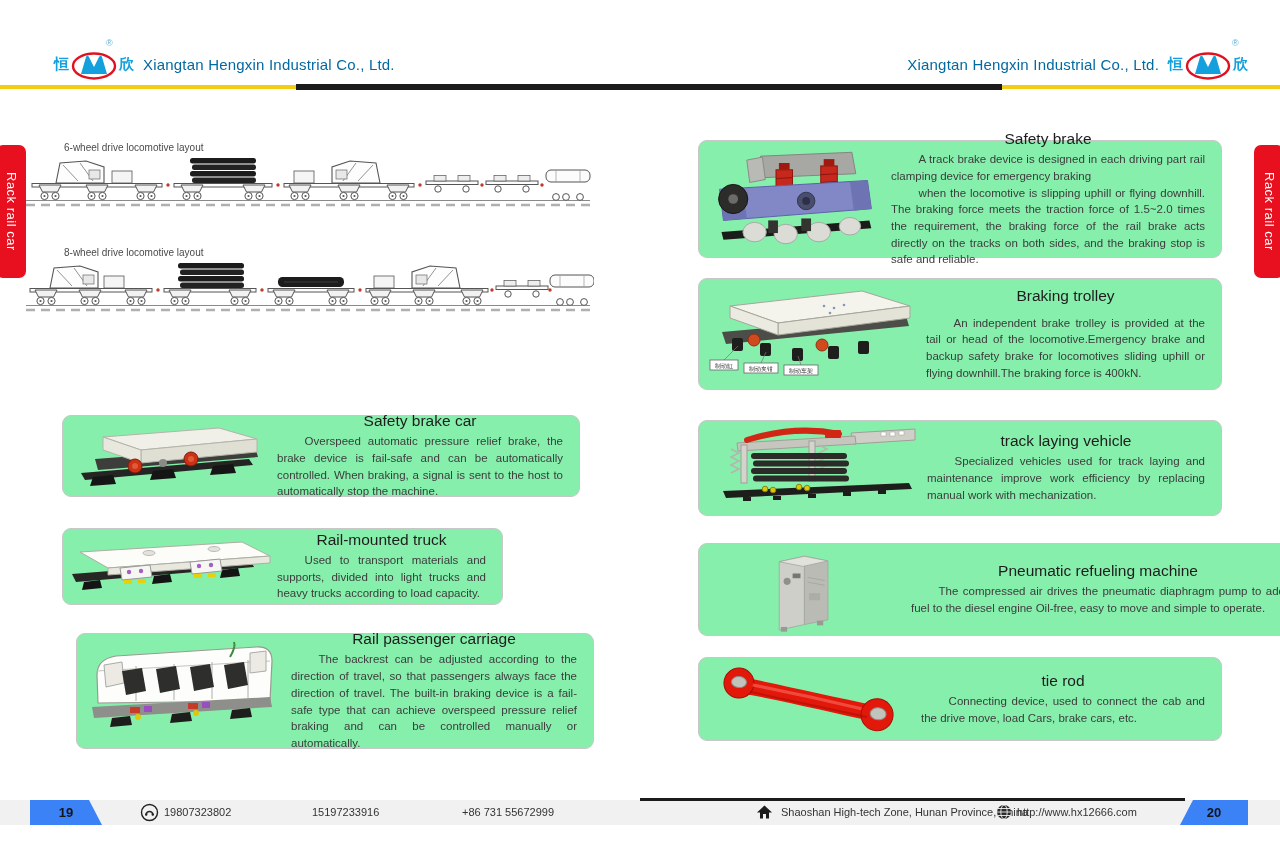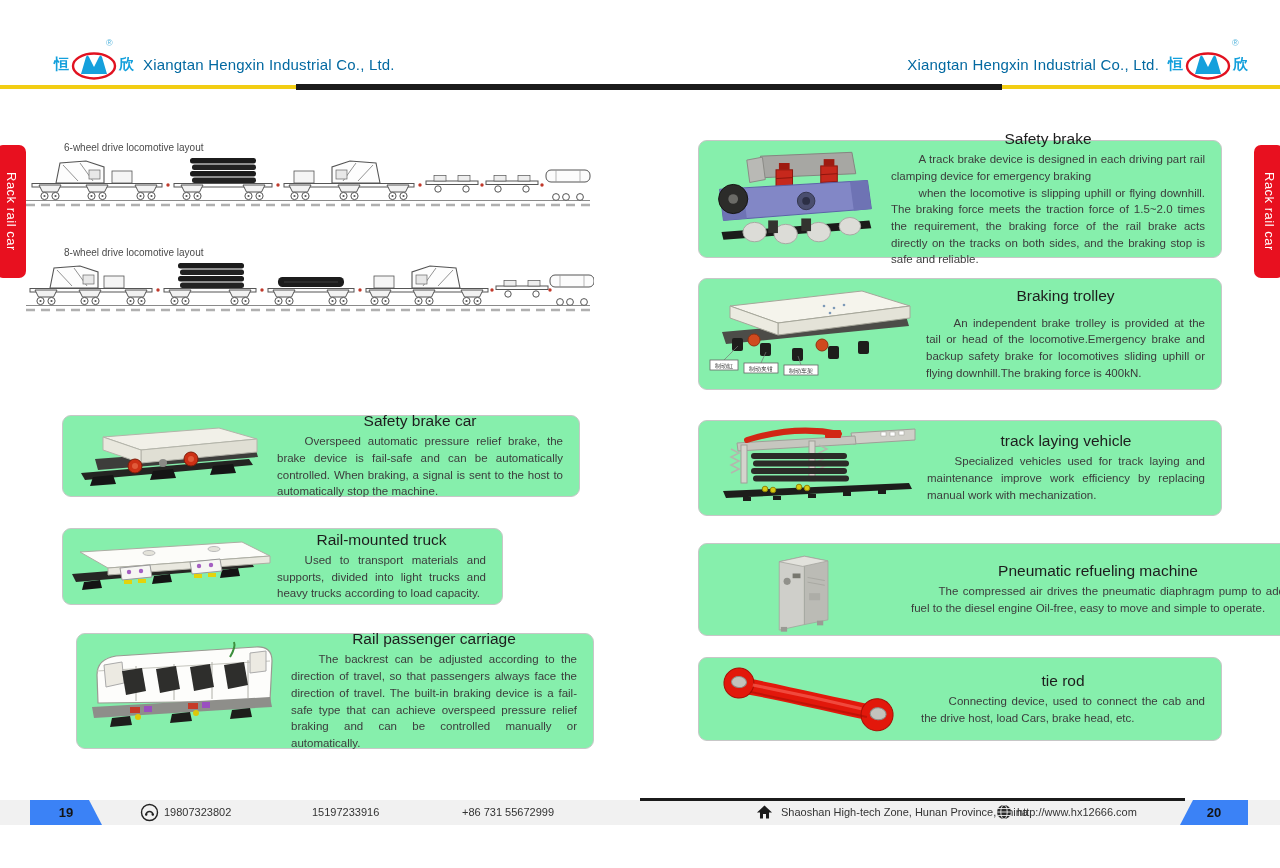--- a/index.html
+++ b/index.html
@@ -416,21 +416,21 @@
           <ellipse cx="26" cy="19" rx="7.5" ry="5.5" fill="#c3c3bd" stroke="#8e8e88"></ellipse>
           <circle cx="166" cy="42" r="16" fill="#e2180b" stroke="#a80f05"></circle>
           <ellipse cx="167" cy="41" rx="8" ry="6" fill="#c3c3bd" stroke="#8e8e88"></ellipse>
           <path d="M40,21 C80,26 120,32 150,37" stroke="#f4564a" stroke-width="3" fill="none" opacity=".8"></path>
           <path d="M38,28 C80,34 120,40 156,45" stroke="#9e0e04" stroke-width="2" fill="none" opacity=".5"></path>
         </g>
       </svg>
     </div>
     <div class="txtzone">
       <h3>tie rod</h3>
-      <p>Connecting device, used to connect the cab and the drive host, load Cars, brake head, etc.</p>
+      <p>Connecting device, used to connect the cab and the drive move, load Cars, brake cars, etc.</p>
     </div>
   </div>
 
   <div class="footer-bar"></div>
   <div class="footer-topline"></div>
 
   <div class="pgnum" id="pg19">19</div>
 
   <svg class="ficon" style="left:140px;" width="19" height="19" viewBox="0 0 19 19">
     <circle cx="9.5" cy="9.5" r="8" fill="none" stroke="#222" stroke-width="1.4"></circle>

